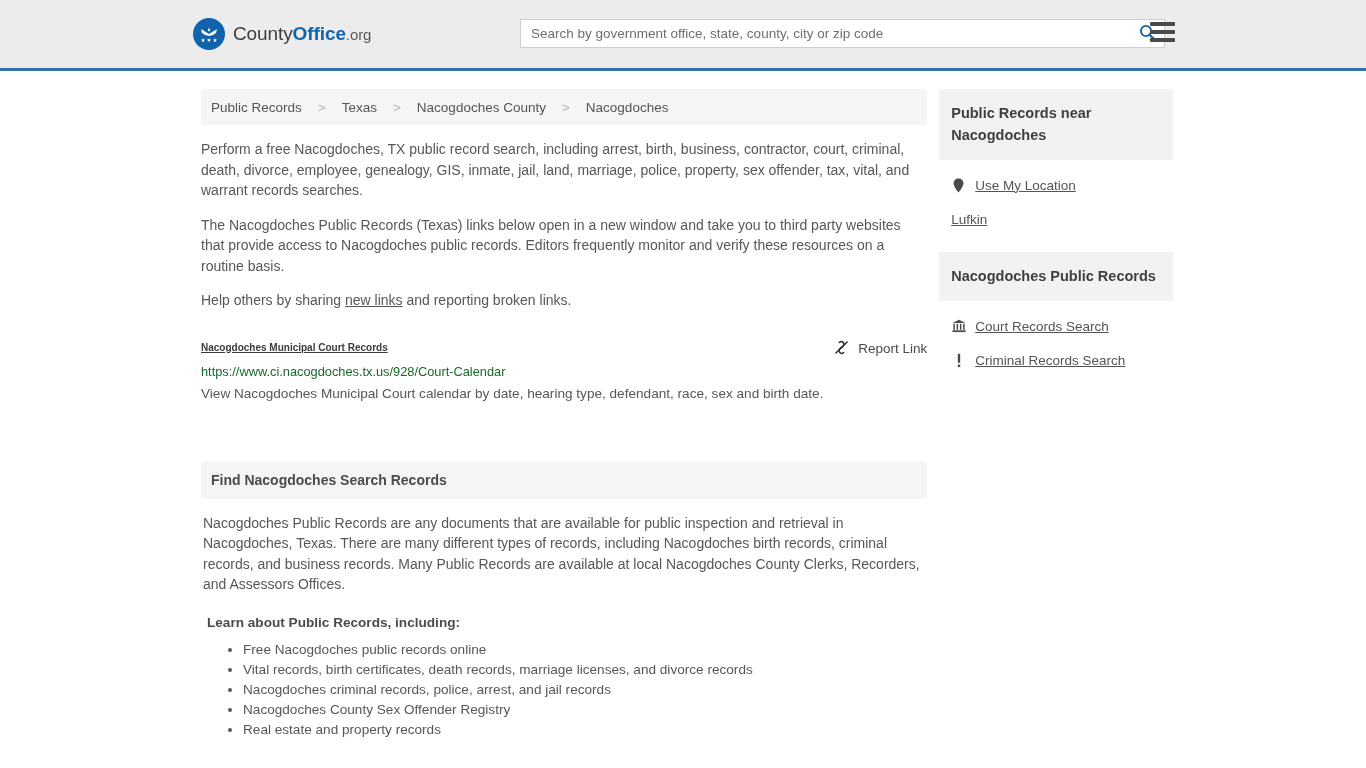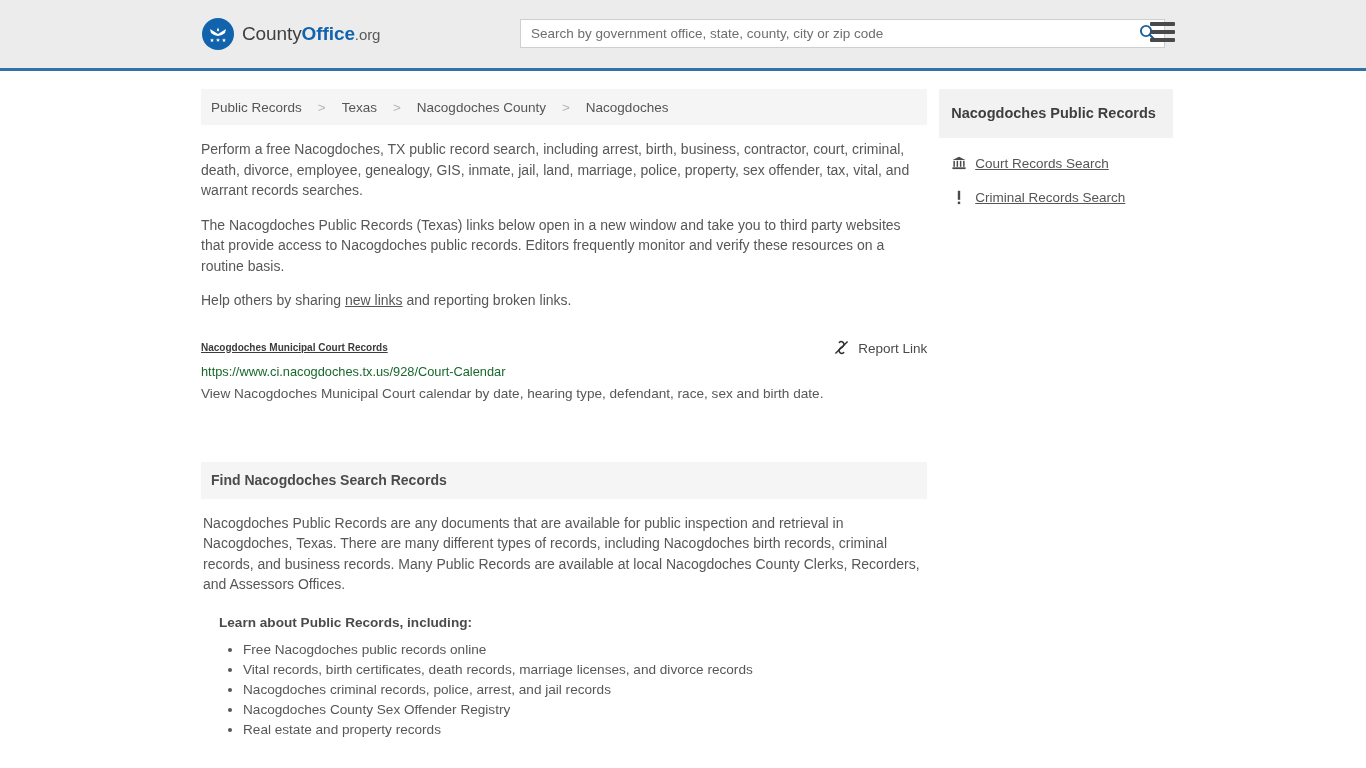--- a/index.html
+++ b/index.html
@@ -17,21 +17,20 @@
   }
 
   
   .site-header {
     height: 68px;
     background: #ececec;
     border-bottom: 3px solid #3173a6;
     display: flex;
     align-items: center;
     position: relative;
-    padding-left: 9px;
   }
   .brand {
     display: flex;
     align-items: center;
     margin-left: 193px;
     text-decoration: none;
     gap: 8px;
   }
   .brand-seal {
     width: 32px;
@@ -201,21 +200,21 @@
     padding: 0 10px;
     font-size: 14px;
     font-weight: bold;
     color: #4b4b4b;
   }
   .section-body { padding: 0 2px; }
   .sub-head {
     font-size: 13.6px;
     font-weight: bold;
     color: #4b4b4b;
-    margin: 20px 0 0 16px;
+    margin: 20px 0 0 4px;
   }
   ul.bullets {
     margin: 10px 0 0 0;
     padding-left: 40px;
     list-style: disc;
   }
   ul.bullets li {
     font-size: 13.6px;
     color: #575757;
     line-height: 20px;
@@ -343,20 +342,36 @@
             <li>Nacogdoches criminal records, police, arrest, and jail records</li>
             <li>Nacogdoches County Sex Offender Registry</li>
             <li>Real estate and property records</li>
           </ul>
         </div>
       </div>
     </div>
 
     <aside class="side-col">
 
+      <div class="side-panel">
+        <div class="side-head">Public Records near Nacogdoches</div>
+        <div class="side-links">
+          <div class="side-link-row">
+            <span class="side-ico">
+              <svg width="11" height="15" viewBox="0 0 11 15">
+                <path d="M5.5 0.6 C2.7 0.6 0.6 2.7 0.6 5.4 C0.6 8.6 5.5 14.4 5.5 14.4 C5.5 14.4 10.4 8.6 10.4 5.4 C10.4 2.7 8.3 0.6 5.5 0.6 Z" fill="#4a4a4a"></path>
+              </svg>
+            </span>
+            <a href="#">Use My Location</a>
+          </div>
+          <div class="side-link-row plain">
+            <a href="#">Lufkin</a>
+          </div>
+        </div>
+      </div>
 
       <div class="side-panel">
         <div class="side-head">Nacogdoches Public Records</div>
         <div class="side-links">
           <div class="side-link-row">
             <span class="side-ico">
               <svg width="14" height="14" viewBox="0 0 14 14">
                 <polygon points="7,0.8 13.4,4 0.6,4" fill="#4a4a4a"></polygon>
                 <rect x="1.4" y="4.8" width="1.5" height="6" fill="#4a4a4a"></rect>
                 <rect x="4.6" y="4.8" width="1.5" height="6" fill="#4a4a4a"></rect>

